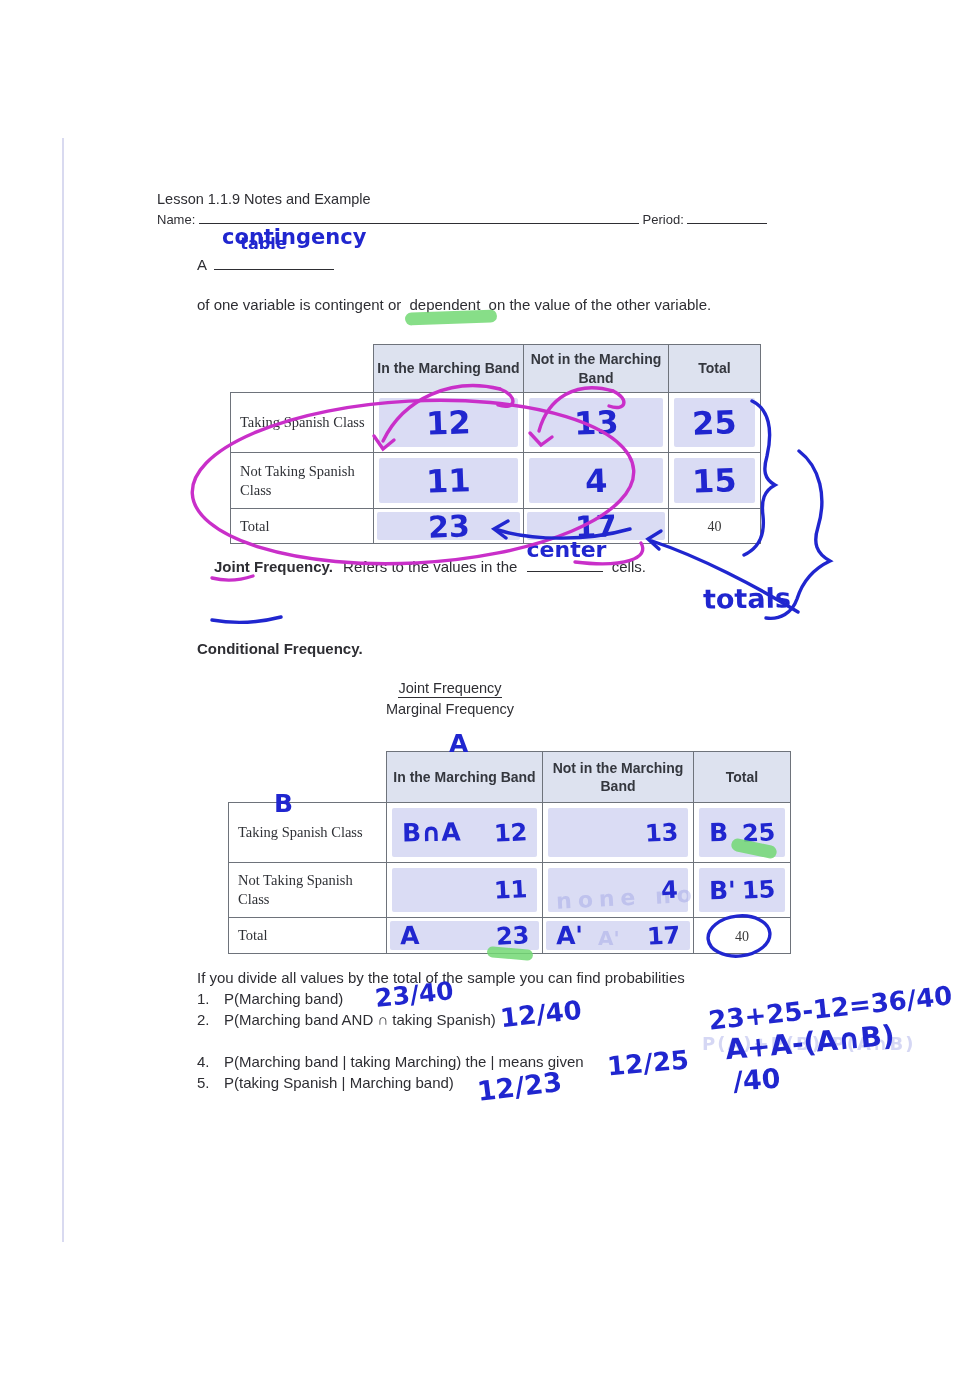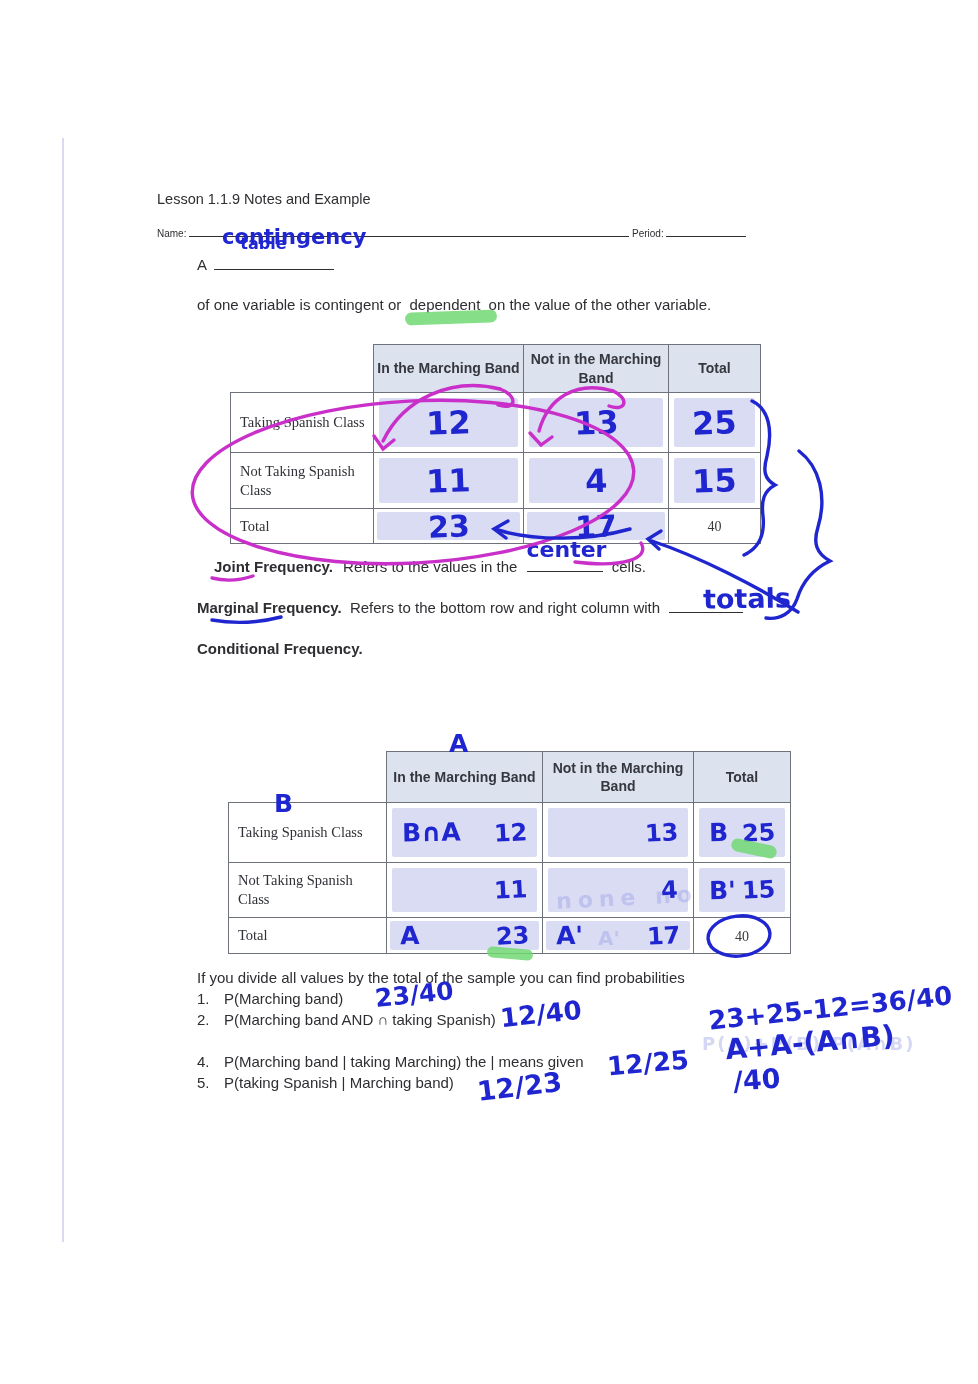--- a/index.html
+++ b/index.html
@@ -41,21 +41,21 @@
   .pnum { display:inline-block; width:27px; }
 </style>
 </head>
 <body>
 
 <div class="page">
 
   <div class="left-rule"></div>
 
   <div class="abs printed" style="left:157px; top:191px; font-size:14.5px;">Lesson 1.1.9 Notes and Example</div>
-  <div class="abs printed" style="left:157px; top:223px; font-size:10px; white-space:nowrap;">
+  <div class="abs printed" style="left:157px; top:210px; font-size:13px; white-space:nowrap;">
     <span>Name:</span>
     <span class="uline" style="width:440px;"></span>
     <span>Period:</span>
     <span class="uline" style="width:80px;"></span>
   </div>
 
   <div class="abs hw note" style="left:222px; top:225px; font-size:21px;">contingency</div>
   <div class="abs printed" style="left:197px; top:256px; font-size:15px; white-space:nowrap;">
     <span>A</span>
     <span class="blank" style="width:120px; margin:0 6px 0 4px;">
@@ -139,28 +139,27 @@
     </table>
 
   <div class="abs printed" style="left:214px; top:558px; font-size:15px; white-space:nowrap;">
     <span class="b">Joint Frequency.</span>
     <span style="margin-left:6px;">Refers to the values in the</span>
     <span class="blank" style="width:76px; margin:0 5px;">
       <span class="hw" style="position:absolute; left:0px; top:-21px; font-size:22px;">center</span>
     </span>
     <span>cells.</span>
   </div>
-  <div class="abs printed" style="left:197px; top:599px; font-size:15px; white-space:nowrap;">
-    <span class="b">Marginal Frequency.</span>
-    <span style="margin-left:4px;">Refers to the bottom row and right column with</span>
-    <span class="blank" style="width:74px; margin:0 5px;"></span>
-  </div>
   <div class="abs hw note" style="left:703px; top:583px; font-size:27px; transform:rotate(-1deg);">totals</div>
   <div class="abs printed b" style="left:197px; top:640px; font-size:15px;">Conditional Frequency.</div>
 
+  <div class="abs printed" style="left:355px; top:680px; width:190px; text-align:center; font-size:14.5px;">
+    <div style="display:inline-block; border-bottom:1.4px solid #2e2e33; padding-bottom:1px;">Joint Frequency</div>
+    <div style="margin-top:3px;">Marginal Frequency</div>
+  </div>
 
   <div class="abs hw note" style="left:449px; top:729px; font-size:25px;">A</div>
   <div class="abs hw note" style="left:274px; top:789px; font-size:25px; z-index:35;">B</div>
 
   <table class="wt abs" style="left:228px; top:751px; width:562px;">
     <colgroup>
         <col style="width:158px">
         <col style="width:156px">
         <col style="width:151px">
         <col style="width:97px">

